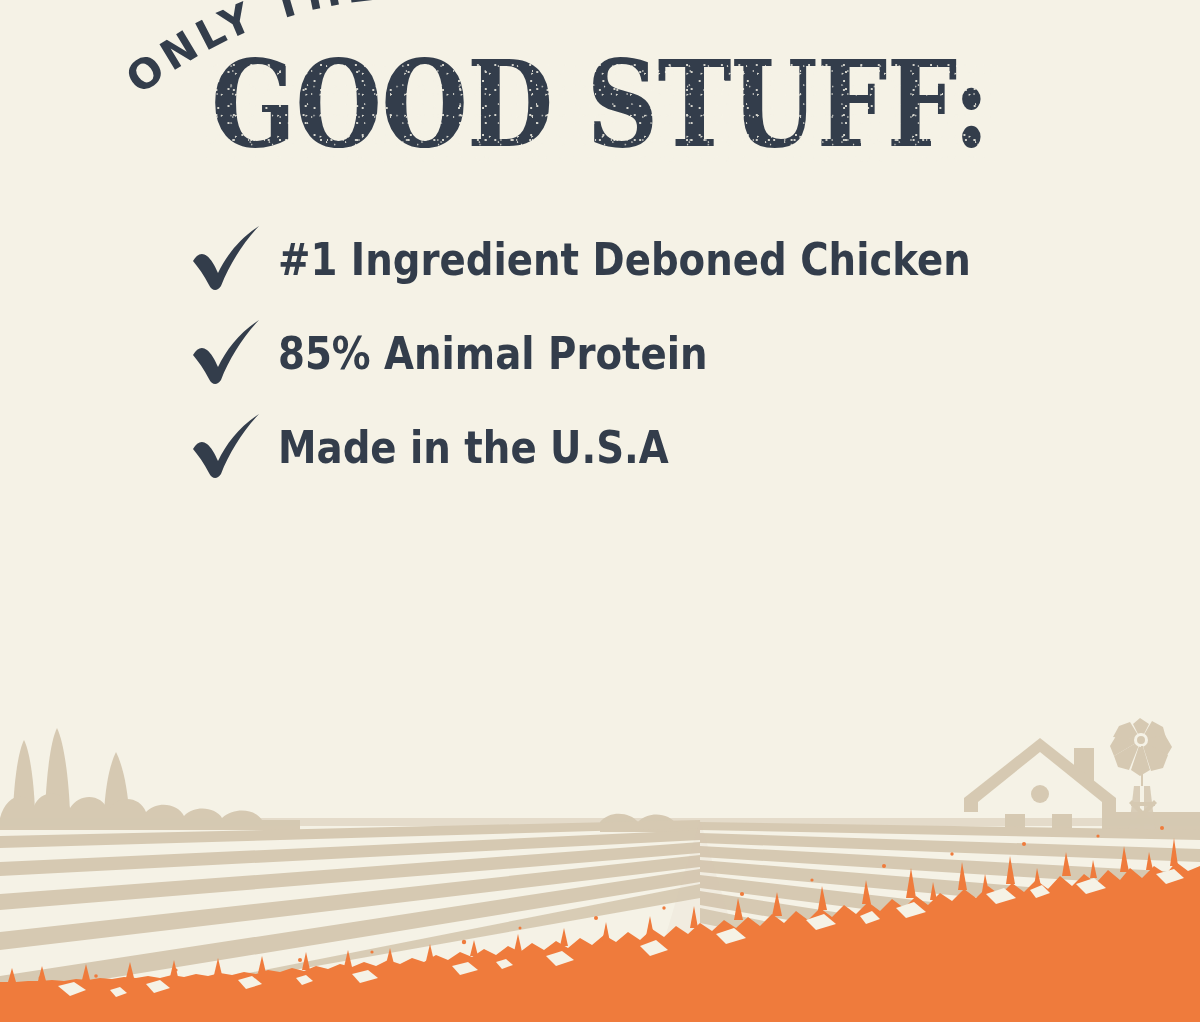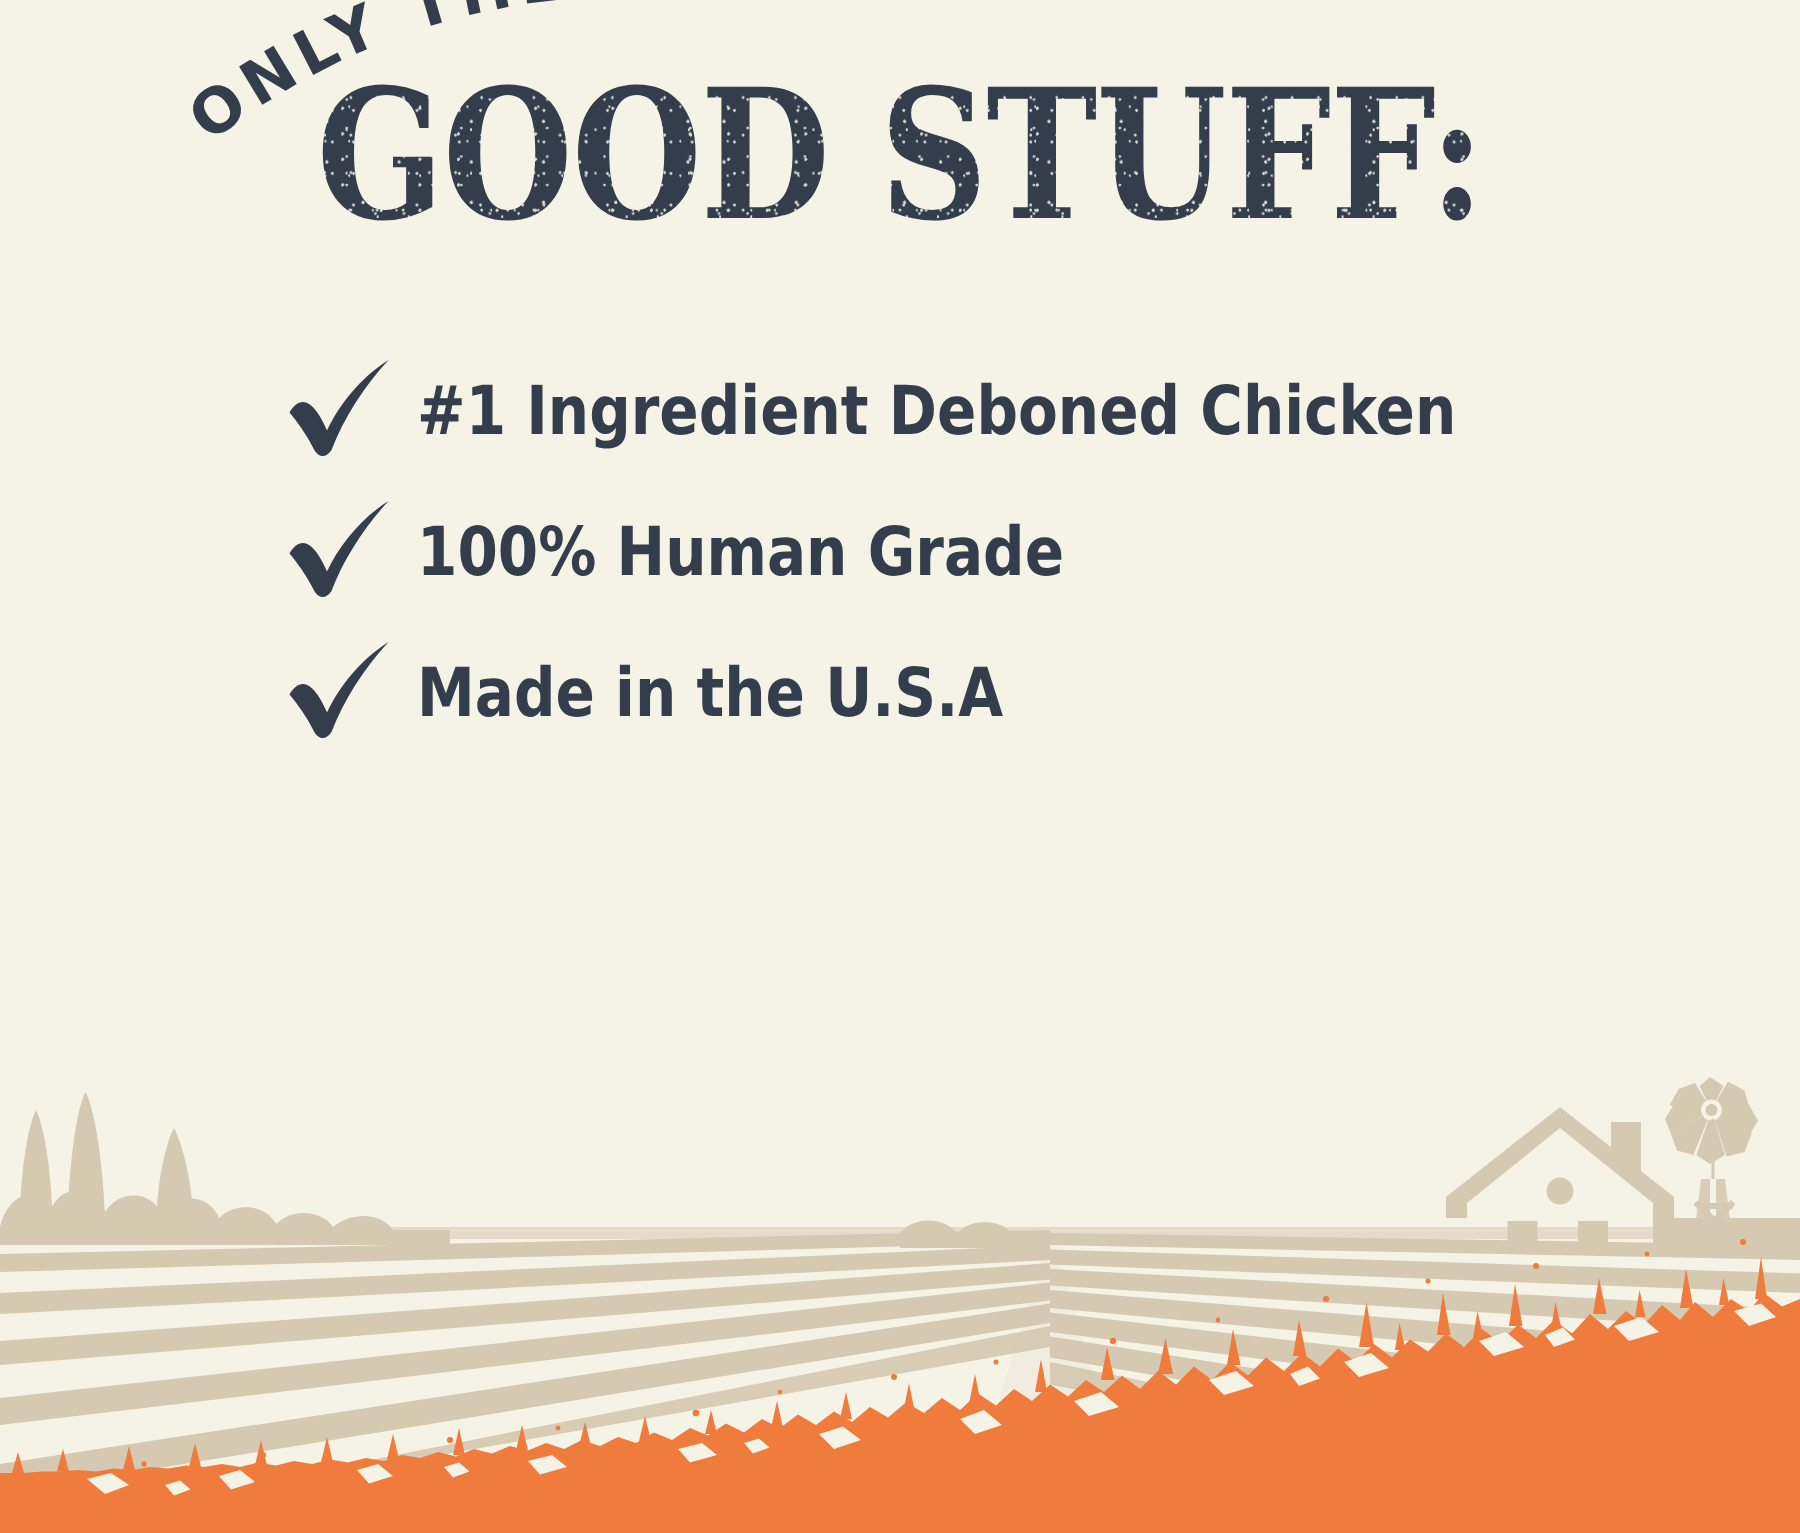--- a/index.html
+++ b/index.html
@@ -75,21 +75,21 @@
       radial-gradient(circle at 22% 88%, #F5F2E6 0.8px, transparent 1.1px),
       radial-gradient(circle at 62% 16%, #F5F2E6 0.9px, transparent 1.2px);
     background-size: 17px 21px, 23px 19px, 29px 27px, 19px 23px, 31px 17px, 25px 29px, 21px 25px;
     opacity: 0.85;
   }
 
   
   .benefit-list {
     position: absolute;
     left: 190px;
-    top: 226px;
+    top: 212px;
     width: 960px;
   }
   .benefit-row {
     display: flex;
     align-items: center;
     height: 94px;
   }
   .check-icon {
     flex: 0 0 auto;
     width: 74px;
@@ -141,27 +141,27 @@
   <div class="benefit-list">
 
     <div class="benefit-row">
       <svg class="check-icon" viewBox="0 0 74 72">
         <path d="M3 38 C7 31, 12 29, 17 33 C21 36, 25 43, 28 50 C36 33, 50 15, 69 3 C53 20, 39 42, 31 63 C27 69, 22 68, 19 62 C14 52, 8 44, 3 38 Z" fill="#333D4B"></path>
       </svg>
       <span class="benefit-label">#1 Ingredient Deboned Chicken</span>
     </div>
 
 
-
     <div class="benefit-row">
       <svg class="check-icon" viewBox="0 0 74 72">
         <path d="M3 38 C7 31, 12 29, 17 33 C21 36, 25 43, 28 50 C36 33, 50 15, 69 3 C53 20, 39 42, 31 63 C27 69, 22 68, 19 62 C14 52, 8 44, 3 38 Z" fill="#333D4B"></path>
       </svg>
-      <span class="benefit-label">100% Human Grade</span>
+      <span class="benefit-label">85% Animal Protein</span>
     </div>
+
 
     <div class="benefit-row">
       <svg class="check-icon" viewBox="0 0 74 72">
         <path d="M3 38 C7 31, 12 29, 17 33 C21 36, 25 43, 28 50 C36 33, 50 15, 69 3 C53 20, 39 42, 31 63 C27 69, 22 68, 19 62 C14 52, 8 44, 3 38 Z" fill="#333D4B"></path>
       </svg>
       <span class="benefit-label">Made in the U.S.A</span>
     </div>
 
   </div>
 

